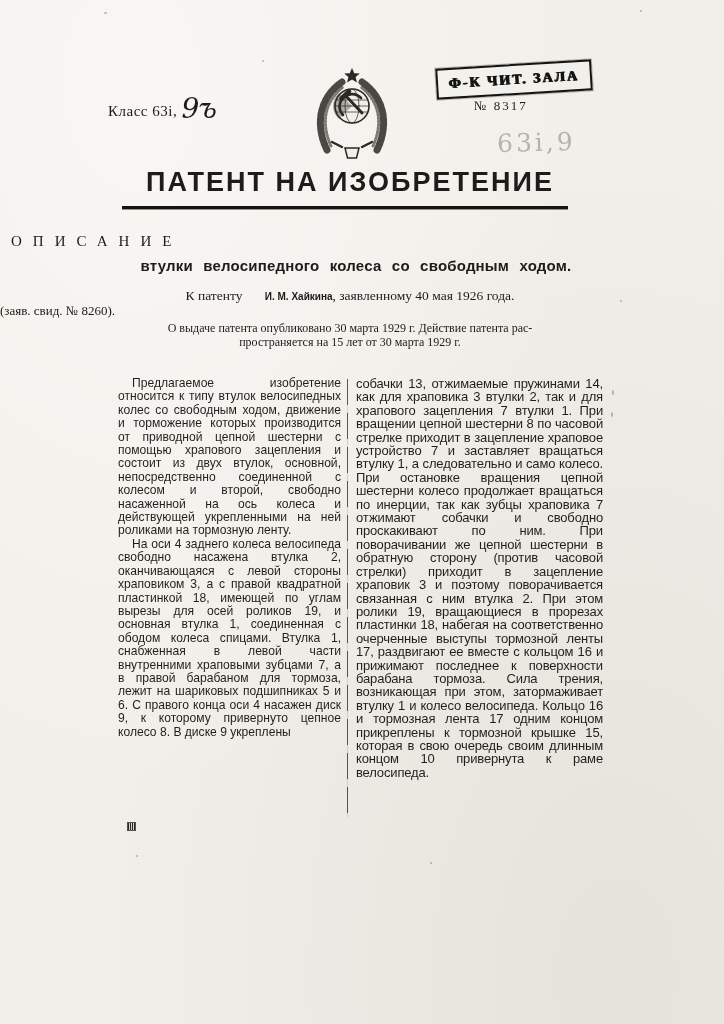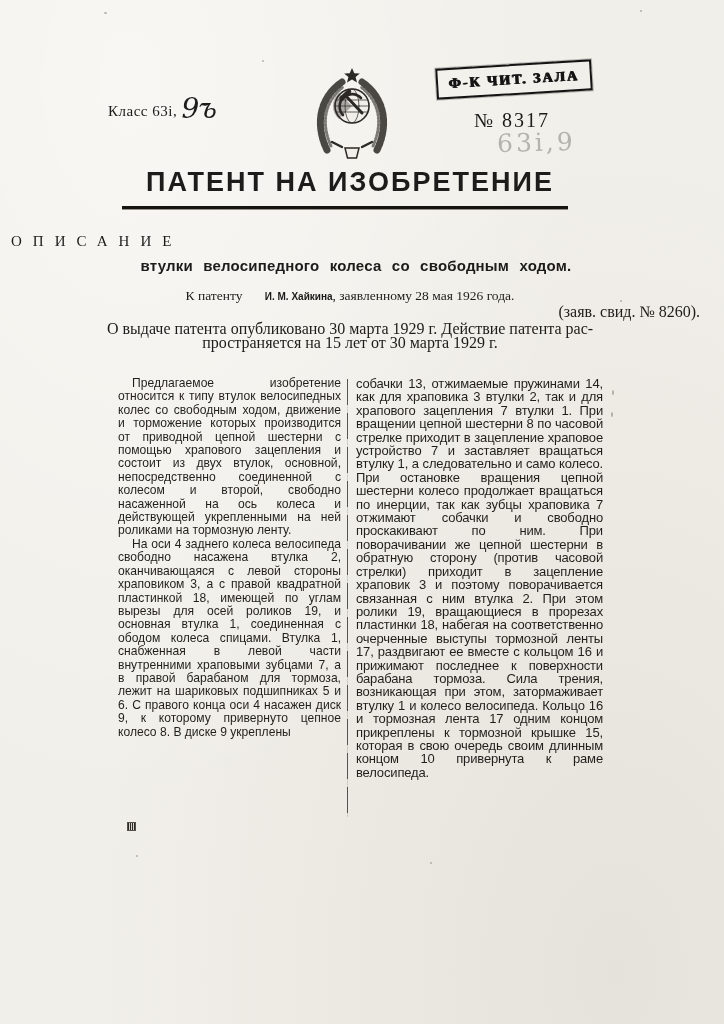--- a/index.html
+++ b/index.html
@@ -37,22 +37,22 @@
     border: 2px solid #141414;
     box-shadow: 0 0 0 1px rgba(20,20,20,0.25);
     transform: rotate(-3.5deg);
     display: flex; align-items: center; justify-content: center;
     font-family: "Liberation Serif", serif;
     font-weight: bold; font-size: 14px; letter-spacing: 2px;
     color: #141414; white-space: nowrap;
     text-shadow: 0.6px 0 0 #141414, -0.6px 0 0 #141414;
   }
   .patent-number {
-    position: absolute; left: 474px; top: 109px;
-    font-size: 20px; letter-spacing: 2px; white-space: nowrap;
+    position: absolute; left: 474px; top: 98px;
+    font-size: 13px; letter-spacing: 2px; white-space: nowrap;
   }
   .pencil-note {
     position: absolute; left: 497px; top: 128px;
     font-size: 25px; color: #b5b3ae; letter-spacing: 3px;
     transform: rotate(-1.5deg);
     font-family: "DejaVu Serif", serif;
   }
   
   .doc-title {
     position: absolute; left: 0; top: 167px; width: 700px;
@@ -81,25 +81,25 @@
   .attribution {
     position: absolute; left: 0; top: 288px; width: 700px;
     text-align: center; font-size: 13.5px; white-space: nowrap;
   }
   .attribution .inventor {
     font-family: "Liberation Sans", sans-serif;
     font-weight: bold; font-size: 10px; padding-left: 19px;
   }
   .application-note {
     position: absolute; left: 0; top: 303px; width: 700px;
-    text-align: right; font-size: 16px;
+    text-align: left; font-size: 13px;
   }
   .pub-note {
     position: absolute; left: 0; top: 322px; width: 700px;
-    text-align: center; font-size: 16px; line-height: 13.5px;
+    text-align: center; font-size: 12px; line-height: 13.5px;
     white-space: nowrap;
   }
   
   .col {
     position: absolute; top: 377px;
     font-family: "Liberation Sans", sans-serif;
     text-align: justify;
     color: #211f1c;
   }
   .col-left  { left: 118px; width: 223px; font-size: 12.1px; line-height: 13.4px; }
@@ -160,21 +160,21 @@
   <div class="patent-number">№ 8317</div>
 
   <div class="pencil-note">63i,9</div>
 
   <h1 class="doc-title">ПАТЕНТ НА ИЗОБРЕТЕНИЕ</h1>
   <div class="title-rule"></div>
 
   <div class="section-heading">ОПИСАНИЕ</div>
   <div class="subject-line">втулки велосипедного колеса со свободным ходом.</div>
 
-  <div class="attribution"><span>К патенту </span><span class="inventor">И. М. Хайкина</span><span>, заявленному 28 мая 1926 года.</span></div>
+  <div class="attribution"><span>К патенту </span><span class="inventor">И. М. Хайкина</span><span>, заявленному 40 мая 1926 года.</span></div>
   <div class="application-note">(заяв. свид. № 8260).</div>
 
   <div class="pub-note">
     <div>О выдаче патента опубликовано 30 марта 1929 г. Действие патента рас-</div>
     <div>пространяется на 15 лет от 30 марта 1929 г.</div>
   </div>
 
   <div class="col col-left">
       <p>Предлагаемое изобретение относится к типу втулок велосипедных колес со свободным ходом, движение и торможение которых производится от приводной цепной шестерни с помощью храпового зацепления и состоит из двух втулок, основной, непосредственно соединенной с колесом и второй, свободно насаженной на ось колеса и действующей укрепленными на ней роликами на тормозную ленту.</p>
       <p>На оси 4 заднего колеса велосипеда свободно насажена втулка 2, оканчивающаяся с левой стороны храповиком 3, а с правой квадратной пластинкой 18, имеющей по углам вырезы для осей роликов 19, и основная втулка 1, соединенная с ободом колеса спицами. Втулка 1, снабженная в левой части внутренними храповыми зубцами 7, а в правой барабаном для тормоза, лежит на шариковых подшипниках 5 и 6. С правого конца оси 4 насажен диск 9, к которому привернуто цепное колесо 8. В диске 9 укреплены</p>

